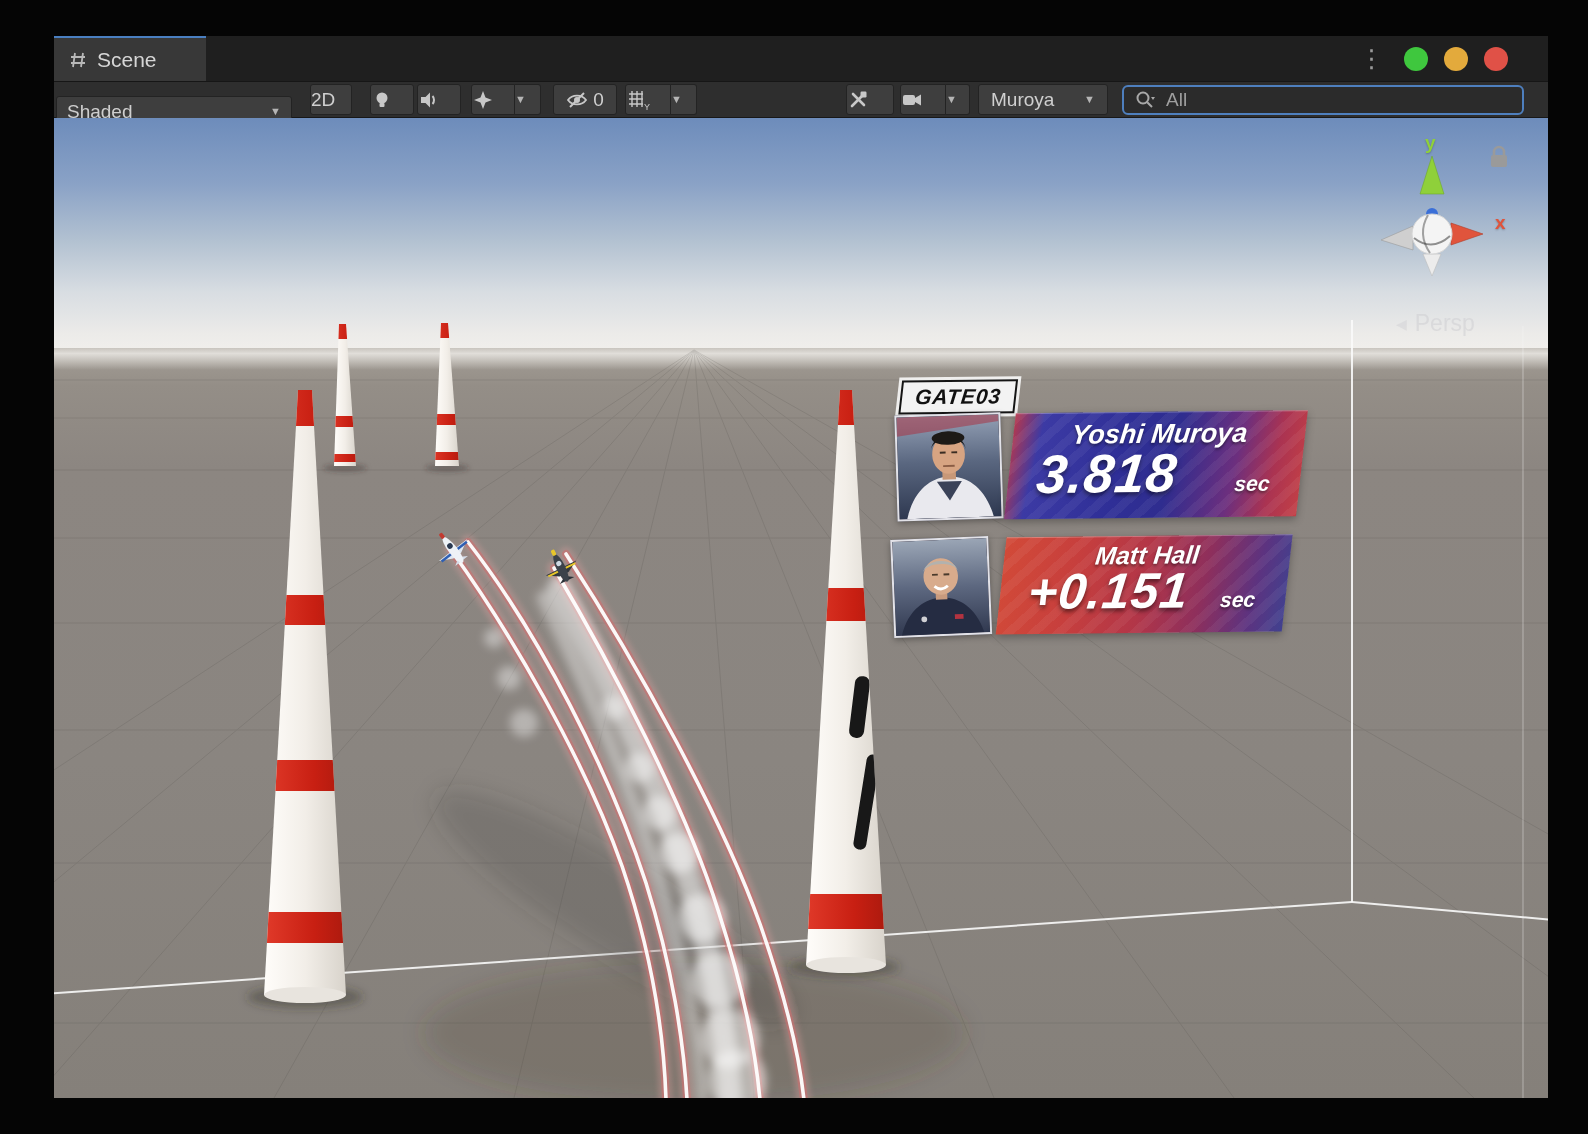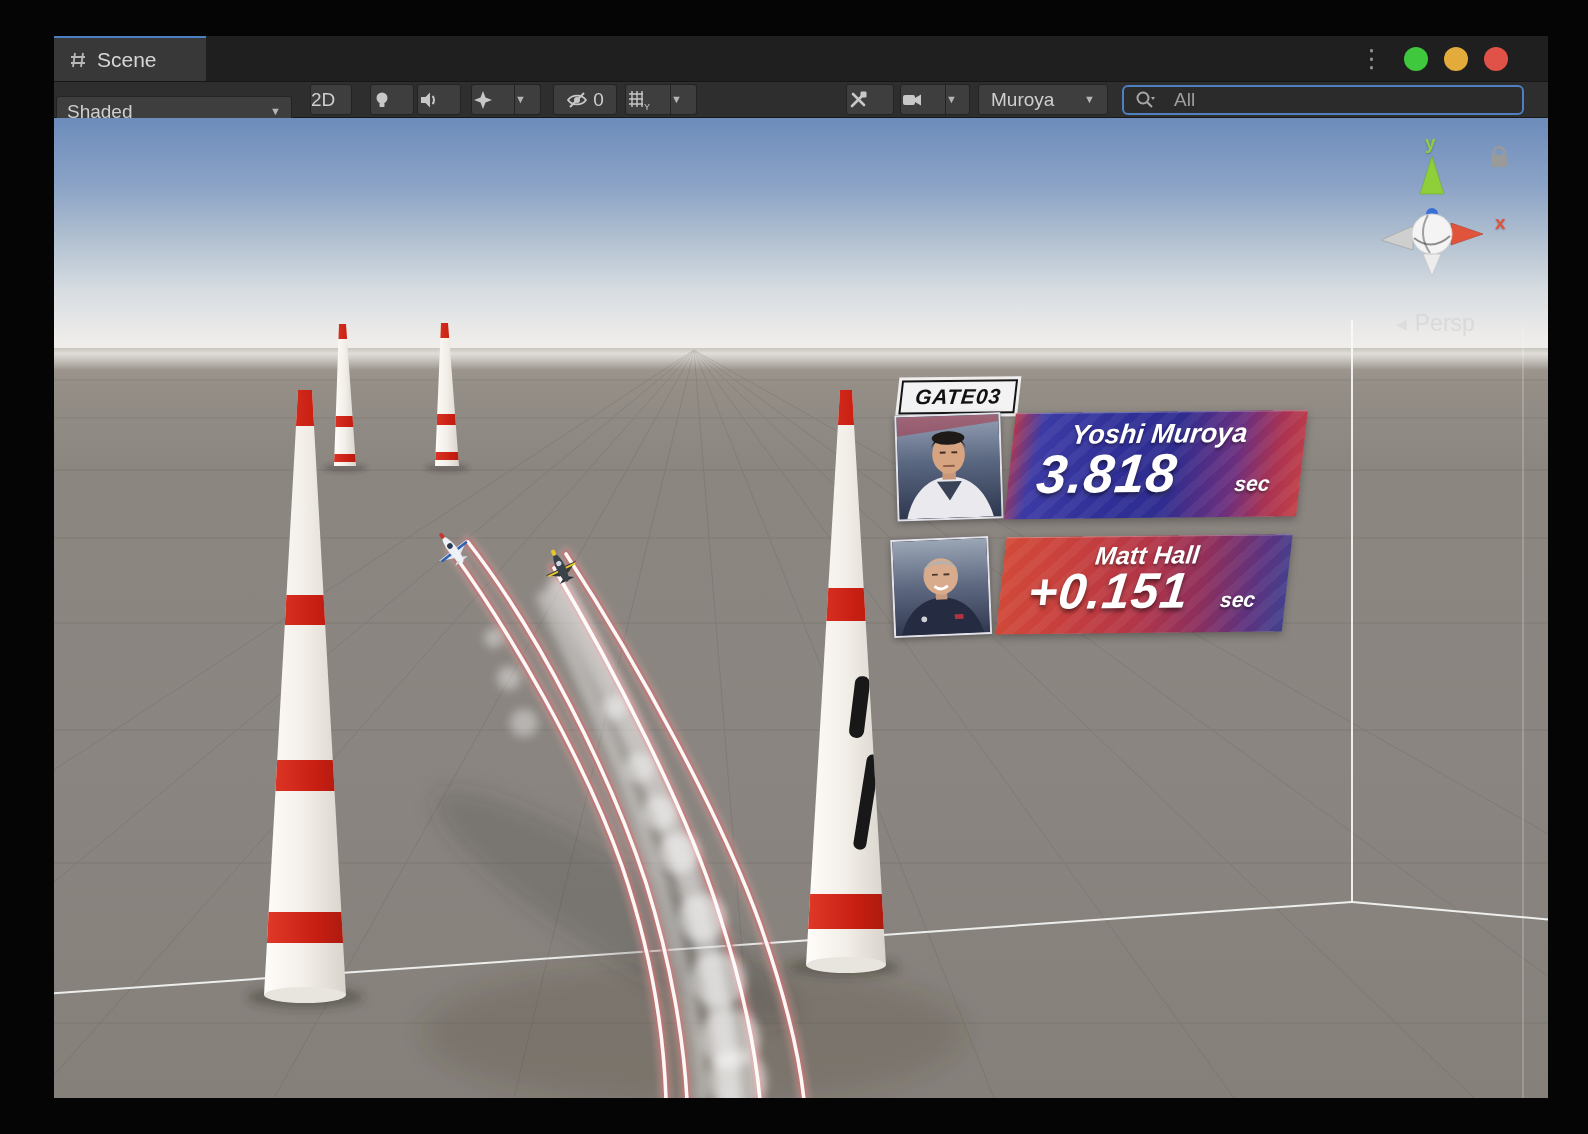--- a/index.html
+++ b/index.html
@@ -34,21 +34,21 @@
   .chev { font-size:11px; color:#b5b5b5; line-height:1; }
   .grp { display:flex; }
   .grp .tb:first-child { border-radius:3px 0 0 3px; }
   .grp .tb:last-child { border-radius:0 3px 3px 0; border-left:none; }
   .search {
     display:flex; align-items:center; gap:8px; height:30px; width:402px; margin-left:14px;
     background:#2b2b2b; border:2px solid #4e7fbe; border-radius:6px; padding:0 10px;
   }
   .search input {
     background:transparent; border:none; outline:none; color:#9f9f9f;
-    font-size:19px; font-family:"Liberation Sans", sans-serif; width:300px;margin-left:8px;
+    font-size:19px; font-family:"Liberation Sans", sans-serif; width:300px;
   }
 
   
   .viewport { position:relative; width:1494px; height:980px; overflow:hidden; background:#8a8580; }
   .sky { position:absolute; left:0; top:0; width:100%; height:235px;
     background:linear-gradient(180deg,#6d8cbb 0%,#8aa2c6 28%,#b2c1d1 52%,#d8dde2 74%,#ecebe9 92%,#f1efec 100%); }
   .ground { position:absolute; left:0; top:230px; width:100%; bottom:0;
     background:linear-gradient(180deg,#a59f97 0%,#948e87 5%,#8c8681 16%,#8a8580 55%,#85807a 100%); }
   .haze { position:absolute; left:0; top:222px; width:100%; height:30px;
     background:linear-gradient(180deg,rgba(240,238,234,0) 0%,rgba(240,238,234,.8) 45%,rgba(240,238,234,0) 100%); }

